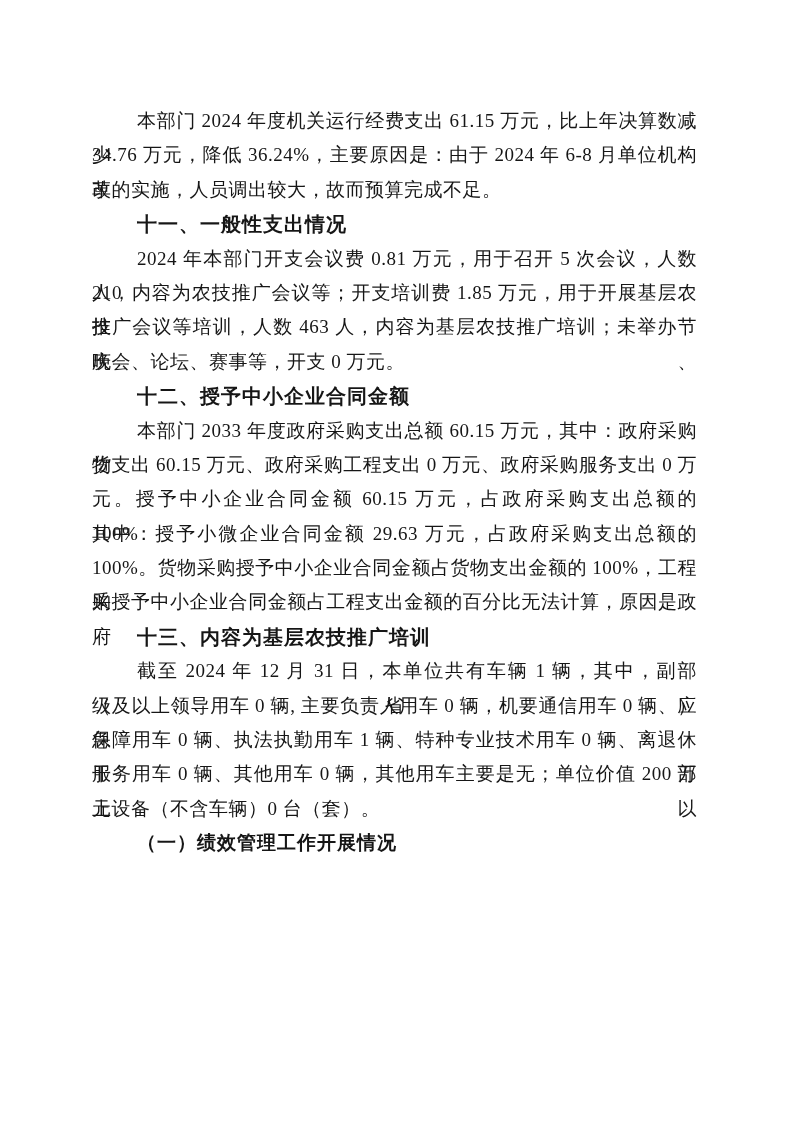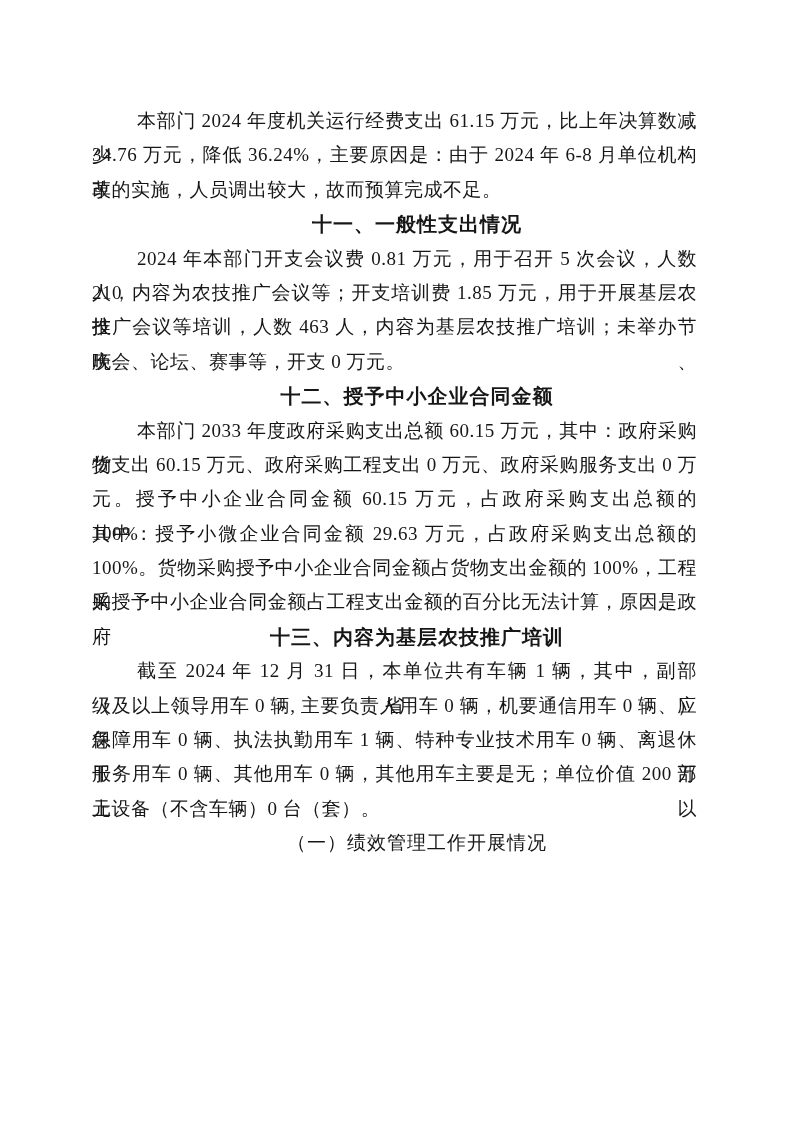--- a/index.html
+++ b/index.html
@@ -21,21 +21,20 @@
     left: 92px;
     top: 104px;
     width: 605px;
   }
   .line {
     height: 34.4px;
     line-height: 34.4px;
     font-size: 19px;
     white-space: nowrap;
     letter-spacing: 0.5px;
-    text-align: center;
   }
   
   .line.body {
     white-space: normal;
     text-align: justify;
     text-align-last: justify;
   }
   .line.body.last {
     text-align: left;
     text-align-last: left;
@@ -47,21 +46,21 @@
   .line.heading {
     font-family: "Liberation Sans", "DejaVu Sans", sans-serif;
     font-weight: 700;
     font-size: 20px;
     text-indent: 45px;
     letter-spacing: 1px;
   }
   
   .line.subheading {
     font-family: "Liberation Sans", "DejaVu Sans", sans-serif;
-    font-weight: 400;
+    font-weight: 700;
     font-size: 19px;
     text-indent: 45px;
     letter-spacing: 1px;
   }
 </style>
 </head>
 <body>
 
 <div class="page">
   <div class="doc-content" id="doc-content">

